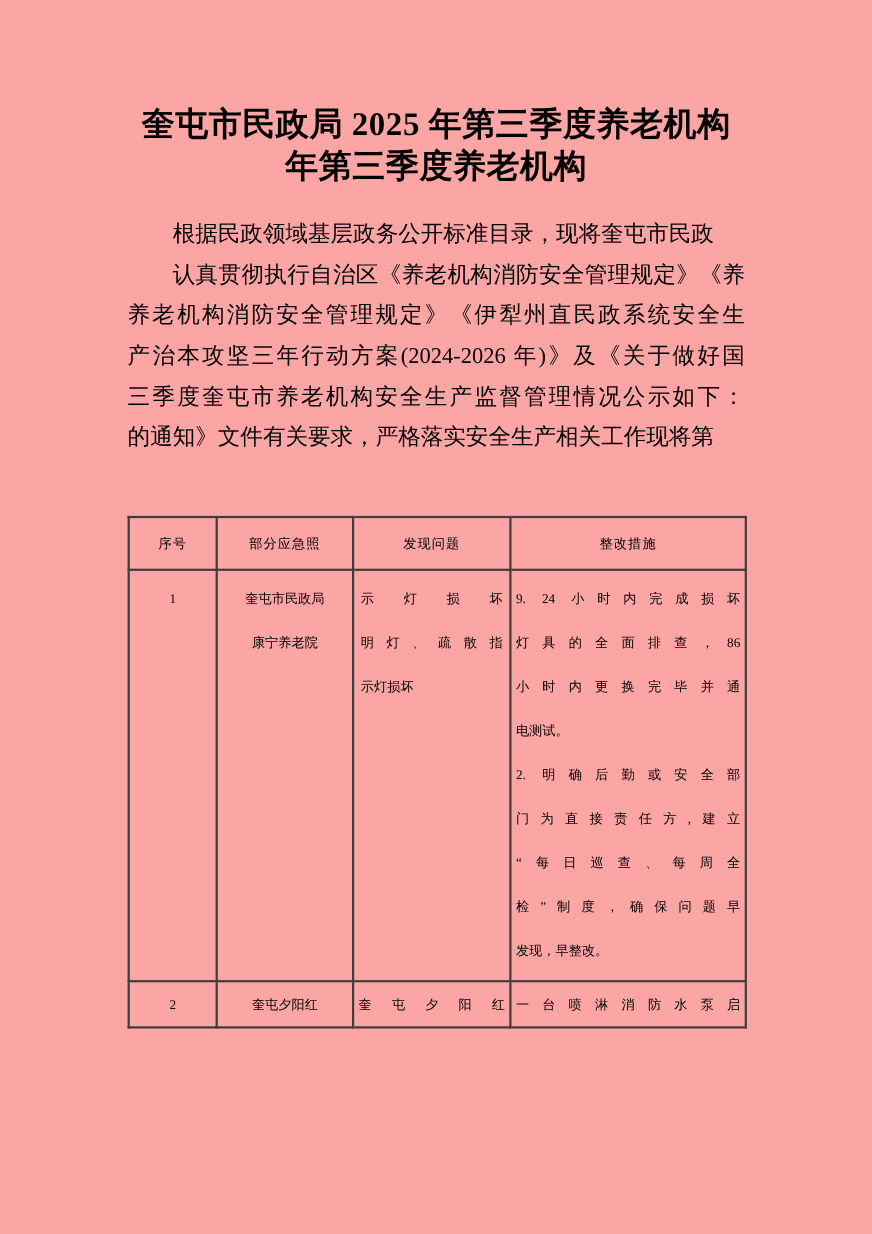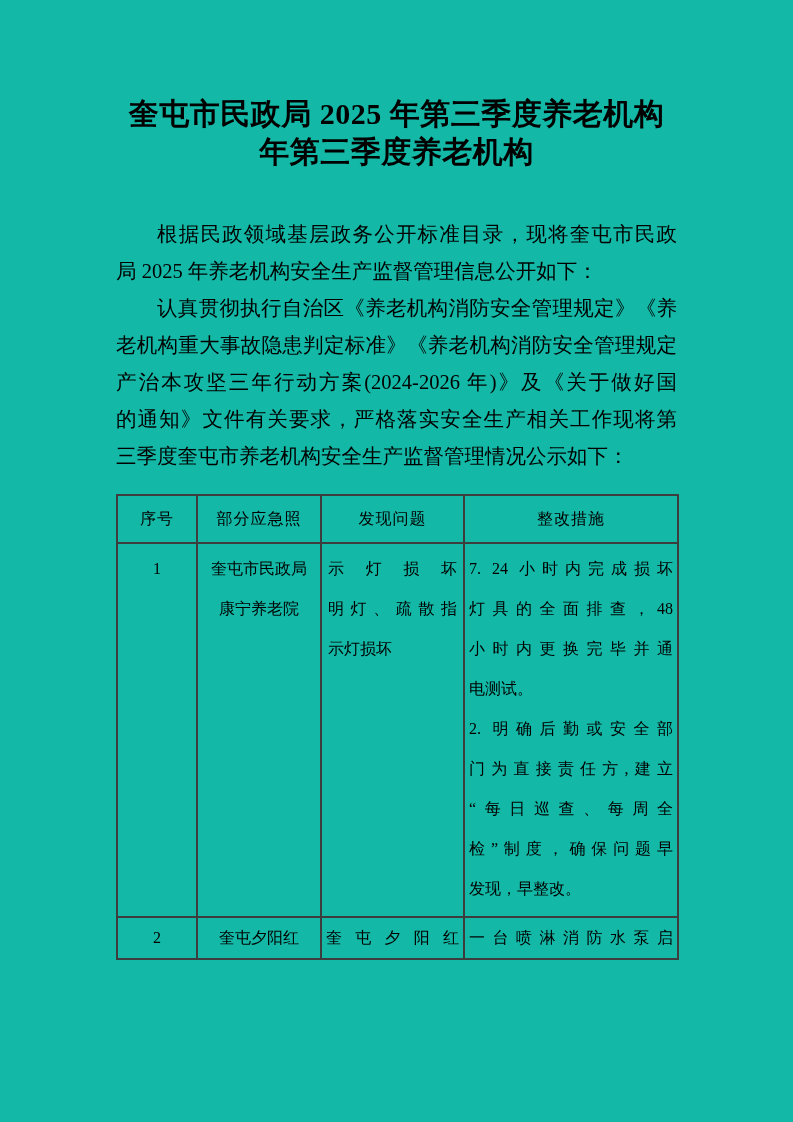--- a/index.html
+++ b/index.html
@@ -1,52 +1,52 @@
 <!DOCTYPE html>
 <html><head>
 <meta charset="utf-8">
 <style>
   html, body { margin: 0; padding: 0; background: #888; }
   .page {
     width: 793px; height: 1122px;
-    background: #14b8a6;
+    background: #fca5a5;
     box-sizing: border-box;
     padding: 95px 116px 12px 116px;
     margin: 0 auto;
     font-family: "Liberation Serif", "DejaVu Serif", serif;
     color: #000000;
     overflow: hidden;
   }
   .title {
     font-size: 30px;
     font-weight: bold;
     line-height: 38px;
     letter-spacing: 0.5px;
   }
   .title .ln { text-align: center; }
   .paras {
-    margin-top: 45px;
+    margin-top: 24px;
     font-size: 20.5px;
     line-height: 37px;
   }
   .para .ln {
     text-align: justify;
     text-align-last: justify;
     white-space: nowrap;
     overflow: hidden;
   }
   .para .ln:first-child { text-indent: 41px; }
   .para .ln:last-child { text-align-last: left; }
 
   table.doc-table {
-    margin-top: 19px;
+    margin-top: 52px;
     border-collapse: collapse;
     table-layout: fixed;
     width: 561px;
-    font-size: 16px;
+    font-size: 12px;
   }
   .doc-table th, .doc-table td {
     border: 2px solid #3d3d3d;
     padding: 0;
     font-weight: normal;
     vertical-align: top;
     overflow: hidden;
   }
   tr.hr { height: 48px; }
   tr.hr th { vertical-align: middle; text-align: center; letter-spacing: 1px; }
@@ -72,28 +72,27 @@
 <div class="page">
 
   <div class="title">
       <div class="ln">奎屯市民政局 2025 年第三季度养老机构</div>
       <div class="ln">年第三季度养老机构</div>
     </div>
 
   <div class="paras">
     <div class="para">
         <div class="ln">根据民政领域基层政务公开标准目录，现将奎屯市民政</div>
-        <div class="ln">局 2025 年养老机构安全生产监督管理信息公开如下：</div>
       </div>
     <div class="para">
         <div class="ln">认真贯彻执行自治区《养老机构消防安全管理规定》《养</div>
-        <div class="ln">老机构重大事故隐患判定标准》《养老机构消防安全管理规定</div>
+        <div class="ln">养老机构消防安全管理规定》《伊犁州直民政系统安全生</div>
         <div class="ln">产治本攻坚三年行动方案(2024-2026 年)》及《关于做好国</div>
+        <div class="ln">三季度奎屯市养老机构安全生产监督管理情况公示如下：</div>
         <div class="ln">的通知》文件有关要求，严格落实安全生产相关工作现将第</div>
-        <div class="ln">三季度奎屯市养老机构安全生产监督管理情况公示如下：</div>
       </div>
   </div>
 
   <table class="doc-table">
     <colgroup>
       <col style="width:80px">
       <col style="width:124px">
       <col style="width:143px">
       <col style="width:214px">
     </colgroup>
@@ -119,22 +118,22 @@
         <td class="c-issue">
           <div class="cell">
               <div class="ln">示灯损坏</div>
               <div class="ln">明灯、疏散指</div>
               <div class="ln">示灯损坏</div>
             </div>
         </td>
         <td class="c-measures">
           <div class="cell">
             <div class="measure">
-                <div class="ln">7. 24 小时内完成损坏</div>
-                <div class="ln">灯具的全面排查，48</div>
+                <div class="ln">9. 24 小时内完成损坏</div>
+                <div class="ln">灯具的全面排查，86</div>
                 <div class="ln">小时内更换完毕并通</div>
                 <div class="ln">电测试。</div>
               </div>
             <div class="measure">
                 <div class="ln">2. 明确后勤或安全部</div>
                 <div class="ln">门为直接责任方,建立</div>
                 <div class="ln">“每日巡查、每周全</div>
                 <div class="ln">检”制度，确保问题早</div>
                 <div class="ln">发现，早整改。</div>
               </div>

